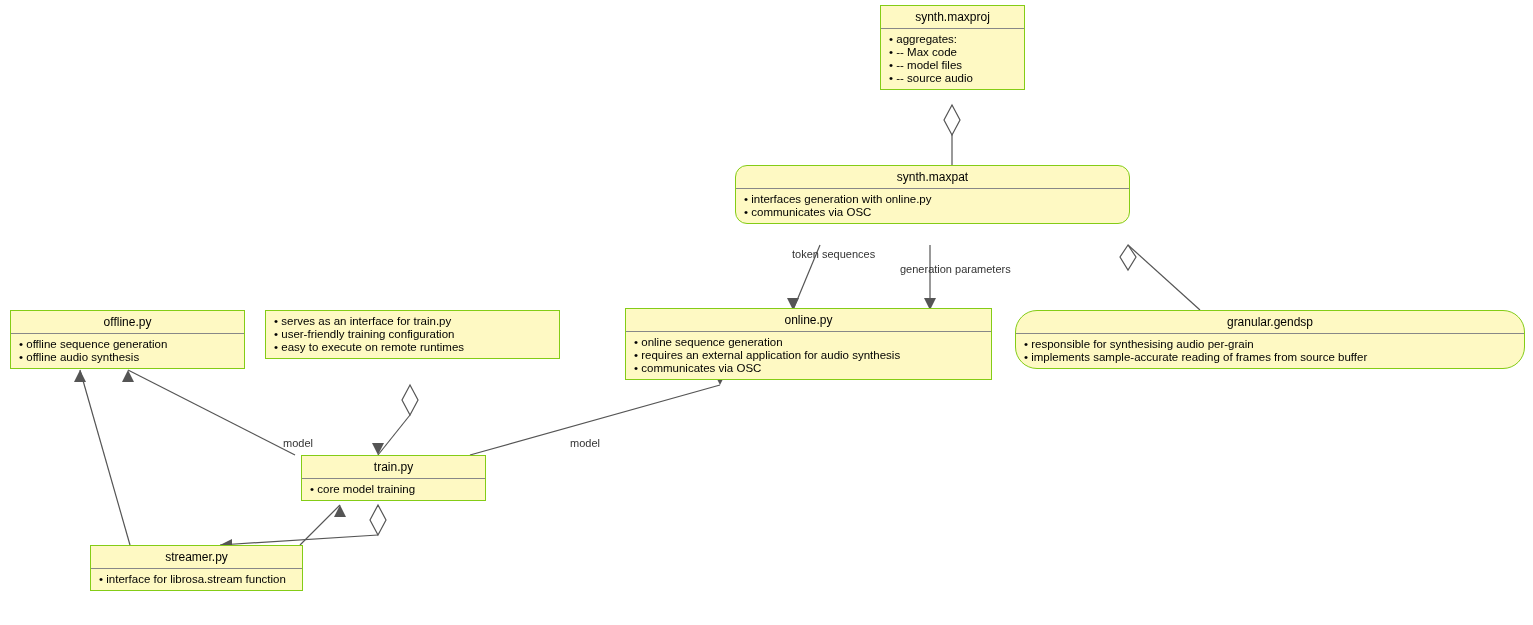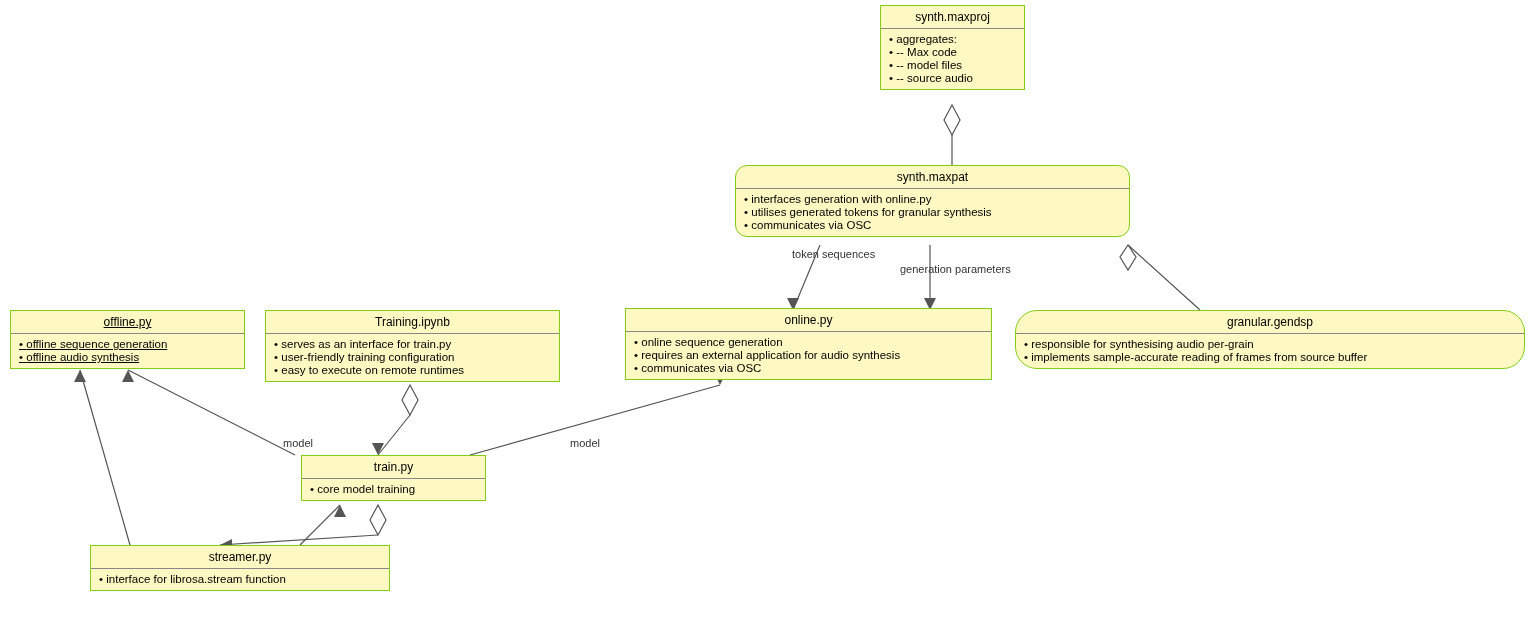--- a/index.html
+++ b/index.html
@@ -110,38 +110,36 @@
         <li>-- source audio</li>
       </ul>
     </div>
   </div>
 
   <div class="uml-box" style="left:735px; top:165px; width:395px;border-radius:12px;">
     <div class="box-title">synth.maxpat</div>
     <div class="box-body">
       <ul>
         <li>interfaces generation with online.py</li>
-        <li>utilises generated tokens for granular synthesis</li>
         <li>communicates via OSC</li>
       </ul>
     </div>
   </div>
 
-  <div class="uml-box" style="left:10px; top:310px; width:235px;text-decoration:underline;">
+  <div class="uml-box" style="left:10px; top:310px; width:235px;">
     <div class="box-title">offline.py</div>
     <div class="box-body">
       <ul>
         <li>offline sequence generation</li>
         <li>offline audio synthesis</li>
       </ul>
     </div>
   </div>
 
   <div class="uml-box" style="left:265px; top:310px; width:295px;">
-    <div class="box-title">Training.ipynb</div>
     <div class="box-body">
       <ul>
         <li>serves as an interface for train.py</li>
         <li>user-friendly training configuration</li>
         <li>easy to execute on remote runtimes</li>
       </ul>
     </div>
   </div>
 
   <div class="uml-box" style="left:590px; top:308px; width:367px;margin-left:35px;">
@@ -167,21 +165,21 @@
 
   <div class="uml-box" style="left:285px; top:455px; width:185px;margin-left:16px;">
     <div class="box-title">train.py</div>
     <div class="box-body">
       <ul>
         <li>core model training</li>
       </ul>
     </div>
   </div>
 
-  <div class="uml-box" style="left:90px; top:545px; width:300px;">
+  <div class="uml-box" style="left:90px; top:545px; width:213px;">
     <div class="box-title">streamer.py</div>
     <div class="box-body">
       <ul>
         <li>interface for librosa.stream function</li>
       </ul>
     </div>
   </div>
 
   <div class="edge-label" style="left:792px; top:248px;">token sequences</div>
   <div class="edge-label" style="left:900px; top:263px;">generation parameters</div>

